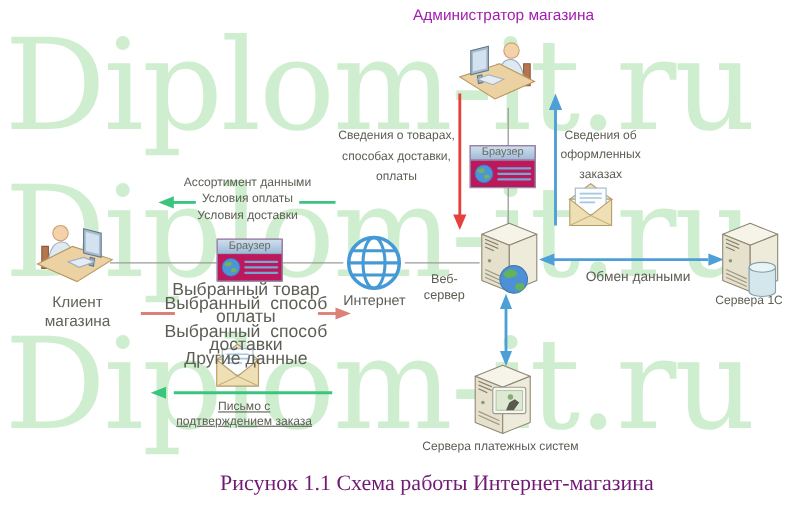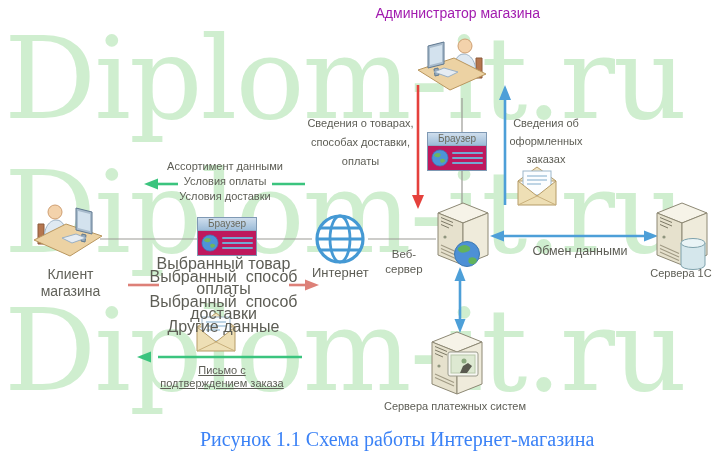--- a/index.html
+++ b/index.html
@@ -59,21 +59,21 @@
   #person-client { left:32px;  top:198px; }
   #globe-internet{ left:314px; top:213px; }
   #server-web    { left:436px; top:201px; }
   #server-1c     { left:655px; top:201px; }
   #server-pay    { left:430px; top:330px; }
   #env-orders    { left:515px; top:165px; }
   #env-confirm   { left:194px; top:311px; }
 
   #caption {
     position:absolute; left:200px; top:428px; z-index:4;
-    font-family:"Liberation Serif", serif; font-size:20px; color:#3b82f6;
+    font-family:"Liberation Serif", serif; font-size:20px; color:#701a75;
     white-space:nowrap;
   }
 </style>
 </head>
 <body>
 
 <div class="canvas">
 
   <div id="wm1" class="wm">Diplom-it.ru</div>
   <div id="wm2" class="wm">Diplom-it.ru</div>

